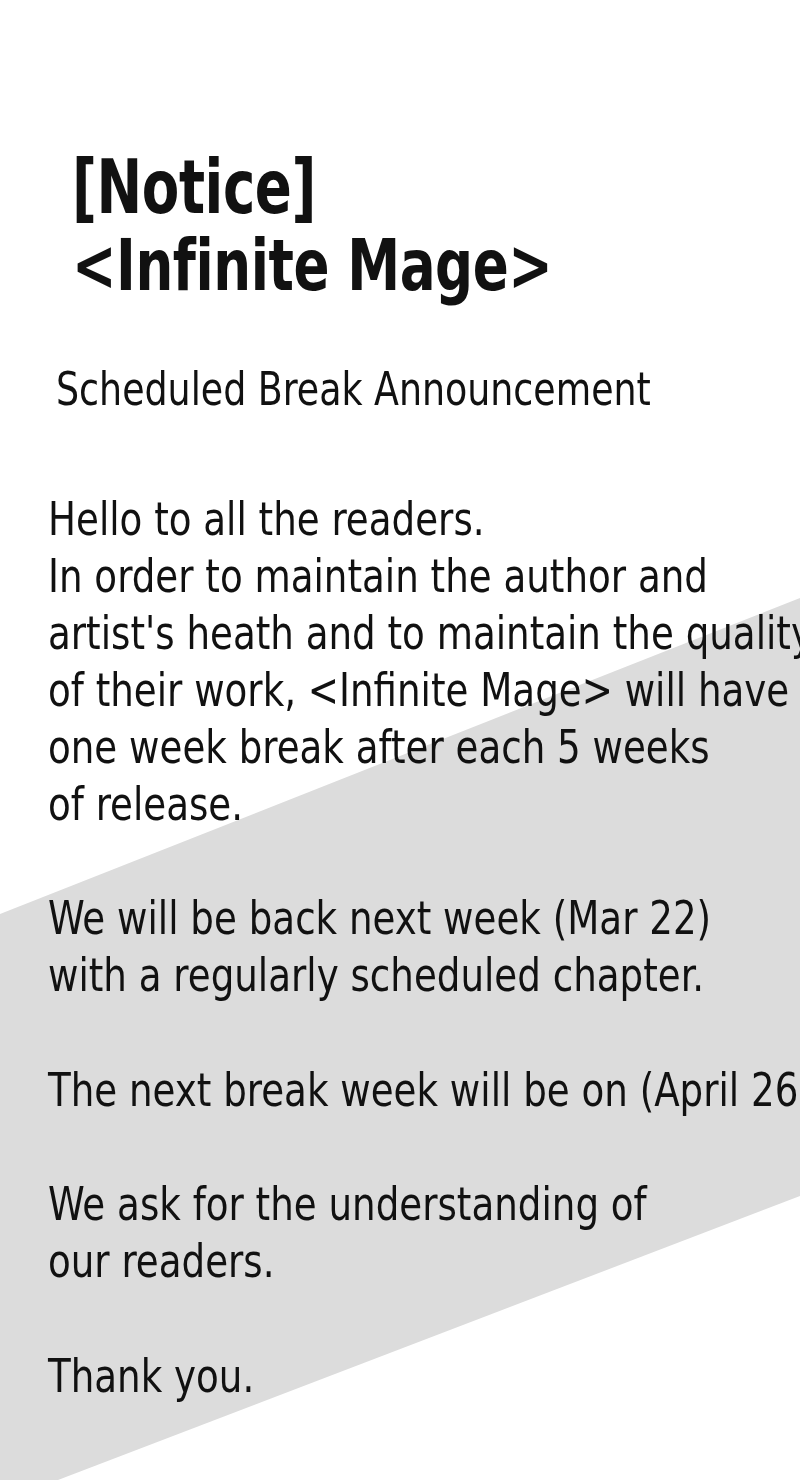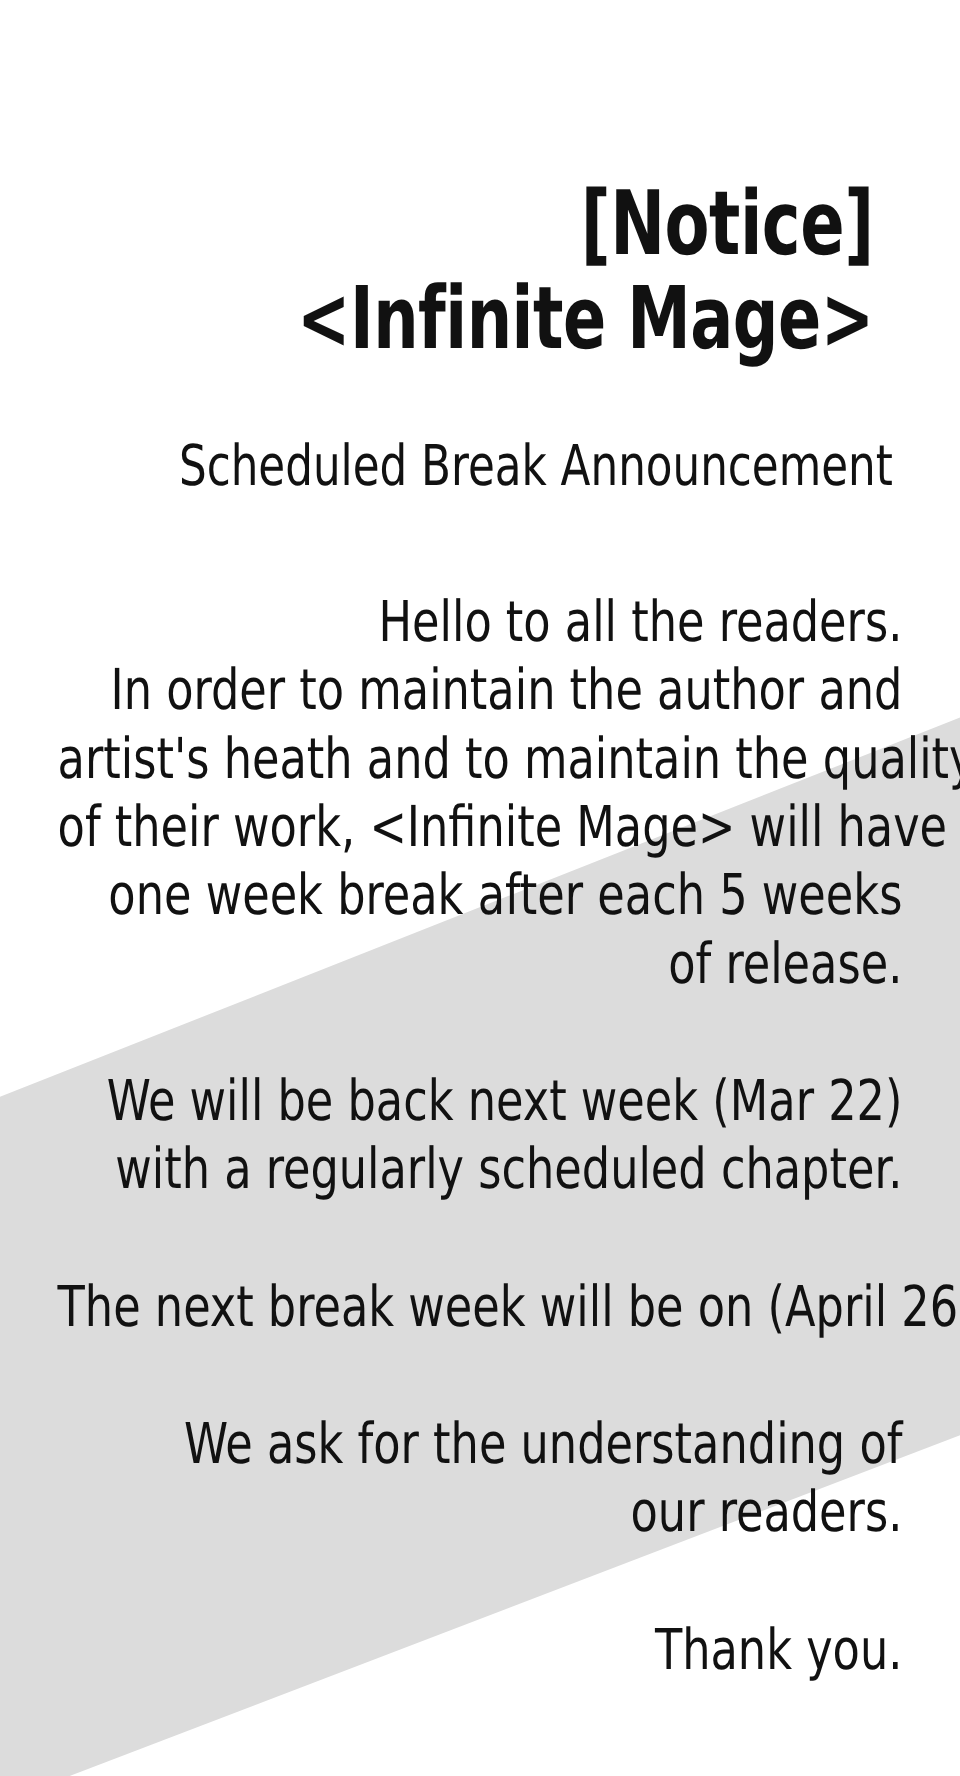--- a/index.html
+++ b/index.html
@@ -33,21 +33,21 @@
     height: 1480px;
   }
 
   
   #content {
     position: relative;
     z-index: 1;
     width: 800px;
     height: 1480px;
     box-sizing: border-box;
-    text-align: right;
+    text-align: left;
     padding-left: 12px;
   }
 
   .notice-title {
     position: absolute;
     left: 0;
     right: 0;
     top: 98px;
     font-weight: 700;
     font-size: 74px;

